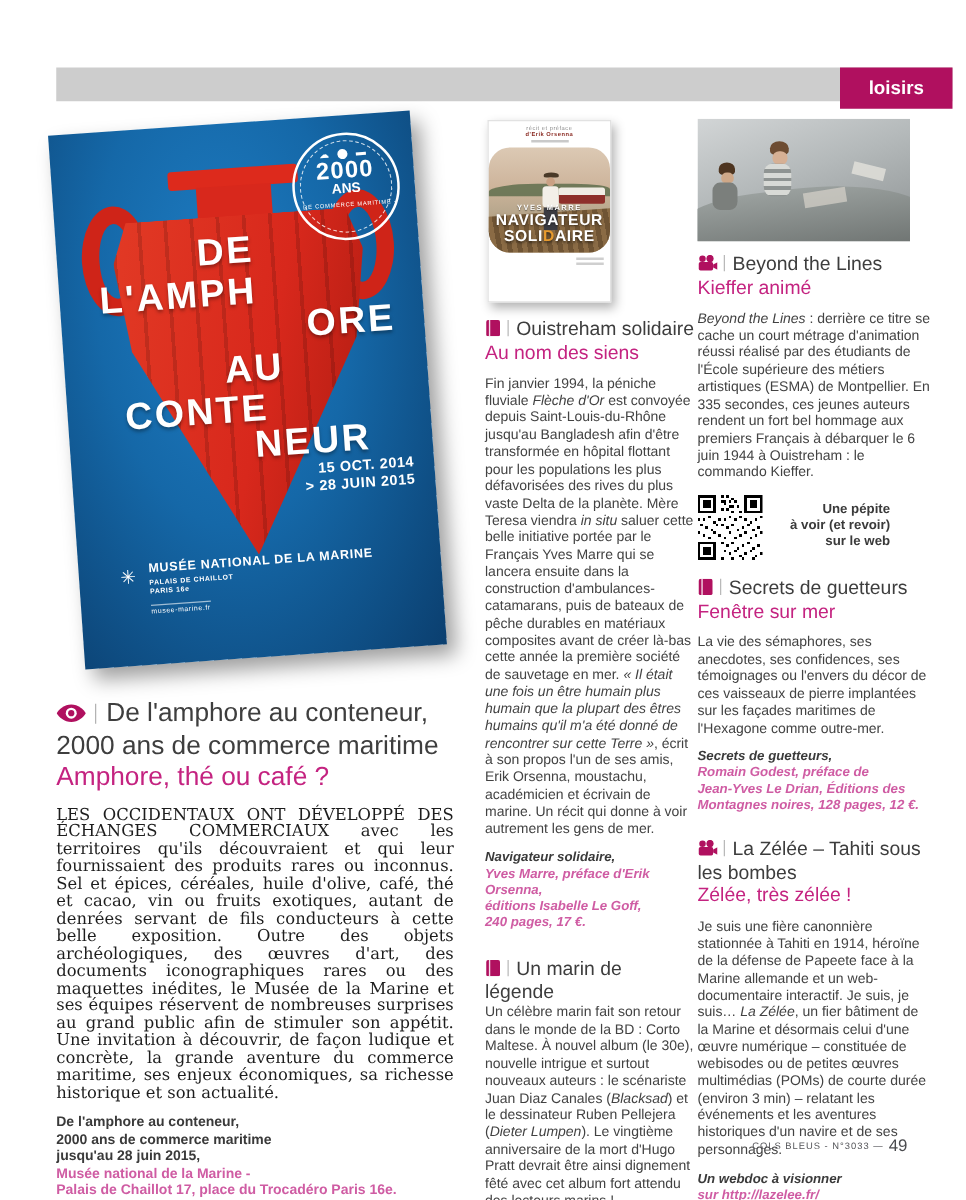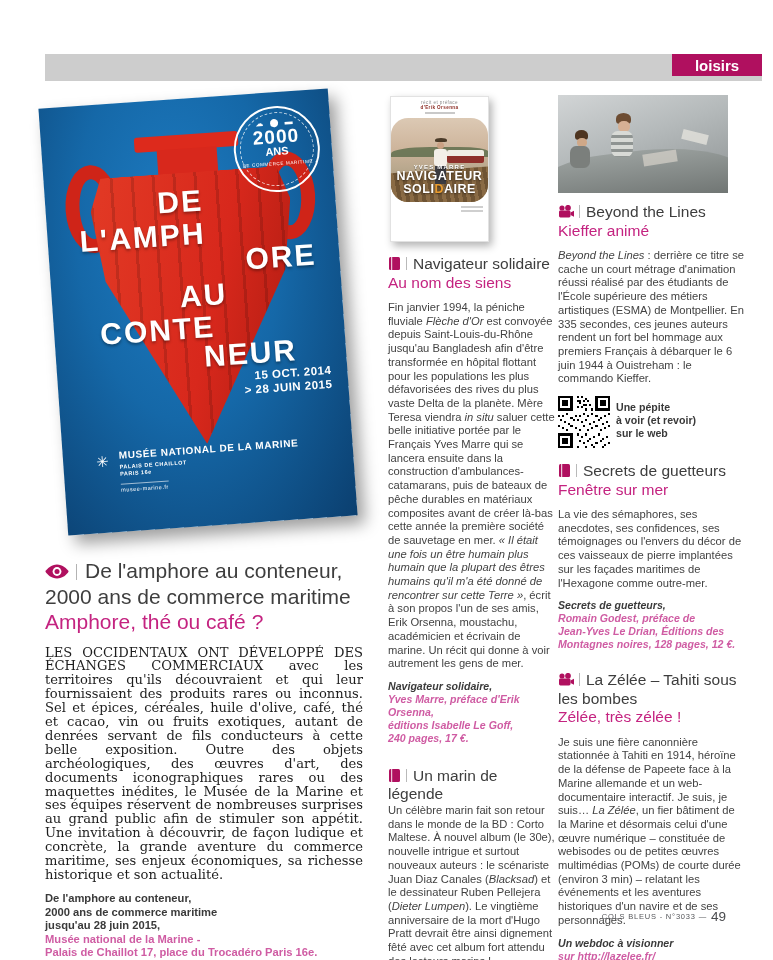--- a/index.html
+++ b/index.html
@@ -1,21 +1,21 @@
 <!DOCTYPE html>
 <html><head>
 <meta charset="utf-8">
 <style>
   * { margin:0; padding:0; box-sizing:border-box; }
   body { width:773px; height:960px; background:#fff; font-family:"Liberation Sans", sans-serif; }
   .page { position:relative; width:773px; height:960px; background:#fff; overflow:hidden; }
 
   
   .topbar { position:absolute; left:45px; top:54px; width:717px; height:27px; background:#cdcdcd; }
-  .loisirs-tab { position:absolute; right:0; top:0; width:90px; height:22px; background:#b0105f; color:#fff;
+  .loisirs-tab { position:absolute; right:0; top:0; width:90px; height:33px; background:#b0105f; color:#fff;
     font-size:15px; font-weight:bold; display:flex; align-items:center; justify-content:center; }
 
   
   .col-left  { position:absolute; left:45px;  top:88px; width:318px; }
   .col-mid   { position:absolute; left:388px; top:90px; width:168px; }
   .col-right { position:absolute; left:558px; top:90px; width:187px; }
 
   
   .poster-wrap { height:456px; }
   .poster { position:relative; width:290px; height:428px; margin:10px 0 0 8px; transform:rotate(-4deg);
@@ -101,21 +101,21 @@
   .bi-ch1-hair { position:absolute; left:34%; top:18%; width:15px; height:11px; background:#6d4c32; border-radius:50% 50% 30% 30%; }
   .bi-ch1-face { position:absolute; left:35%; top:27%; width:12px; height:11px; background:#d6b094; border-radius:45%; }
   .bi-ch1-body { position:absolute; left:31%; top:37%; width:22px; height:26px; background:repeating-linear-gradient(180deg,#d8dad6 0 4px,#8f9492 4px 7px); border-radius:30%; }
   .bi-ch2-hair { position:absolute; left:10%; top:36%; width:13px; height:10px; background:#4e3category 520; background:#4e3520; border-radius:50% 50% 30% 30%; }
   .bi-ch2-face { position:absolute; left:11%; top:44%; width:10px; height:9px; background:#cfa888; border-radius:45%; }
   .bi-ch2-body { position:absolute; left:7%; top:52%; width:20px; height:22px; background:#7b7f7c; border-radius:30%; }
 
   
   .qr-row { display:flex; margin:10px 0 4px; }
   .qr { width:52px; height:52px; flex:0 0 52px; }
-  .qr-label { margin-left:6px; padding-top:5px; font-size:10.6px; font-weight:bold; line-height:13px; color:#3a3a3a; }
+  .qr-label { margin-left:22px; padding-top:5px; font-size:10.6px; font-weight:bold; line-height:13px; color:#3a3a3a;text-align:right; }
 
   .page-footer { position:absolute; top:909px; right:47px; display:flex; align-items:center; color:#55565a; }
   .pf-mag { font-size:7.5px; letter-spacing:.8px; }
   .pf-num { font-size:13.5px; margin-left:4px; color:#4a4b4e; }
 
   i { font-style:italic; }
 </style>
 </head>
 <body>
 
@@ -217,21 +217,21 @@
           </div>
       </div>
     </div>
 
     <div class="sec-head" style="margin-top:0;">
       <span class="bic">
         <svg viewBox="0 0 13 13" width="13" height="13">
             <rect x="1" y="0" width="11" height="13" rx="1.5" fill="#b0105f"></rect>
             <rect x="3.1" y="0" width="1.1" height="13" fill="#fff" opacity=".85"></rect>
           </svg>
-      </span><span class="sdiv"></span><span>Navigateur solidaire</span>
+      </span><span class="sdiv"></span><span>Ouistreham solidaire</span>
     </div>
     <div class="sec-sub">Au nom des siens</div>
 
     <p class="body-sans"><span>Fin janvier 1994, la péniche fluviale </span><i>Flèche d'Or</i><span> est convoyée depuis Saint-Louis-du-Rhône jusqu'au Bangladesh afin d'être transformée en hôpital flottant pour les populations les plus défavorisées des rives du plus vaste Delta de la planète. Mère Teresa viendra </span><i>in situ</i><span> saluer cette belle initiative portée par le Français Yves Marre qui se lancera ensuite dans la construction d'ambulances-catamarans, puis de bateaux de pêche durables en matériaux composites avant de créer là-bas cette année la première société de sauvetage en mer. </span><i>« Il était une fois un être humain plus humain que la plupart des êtres humains qu'il m'a été donné de rencontrer sur cette Terre »</i><span>, écrit à son propos l'un de ses amis, Erik Orsenna, moustachu, académicien et écrivain de marine. Un récit qui donne à voir autrement les gens de mer.</span></p>
 
     <div class="credit">
       <div>Navigateur solidaire,</div>
       <div class="pink">Yves Marre, préface d'Erik Orsenna,</div>
       <div class="pink">éditions Isabelle Le Goff,</div>
       <div class="pink">240 pages, 17 €.</div>

